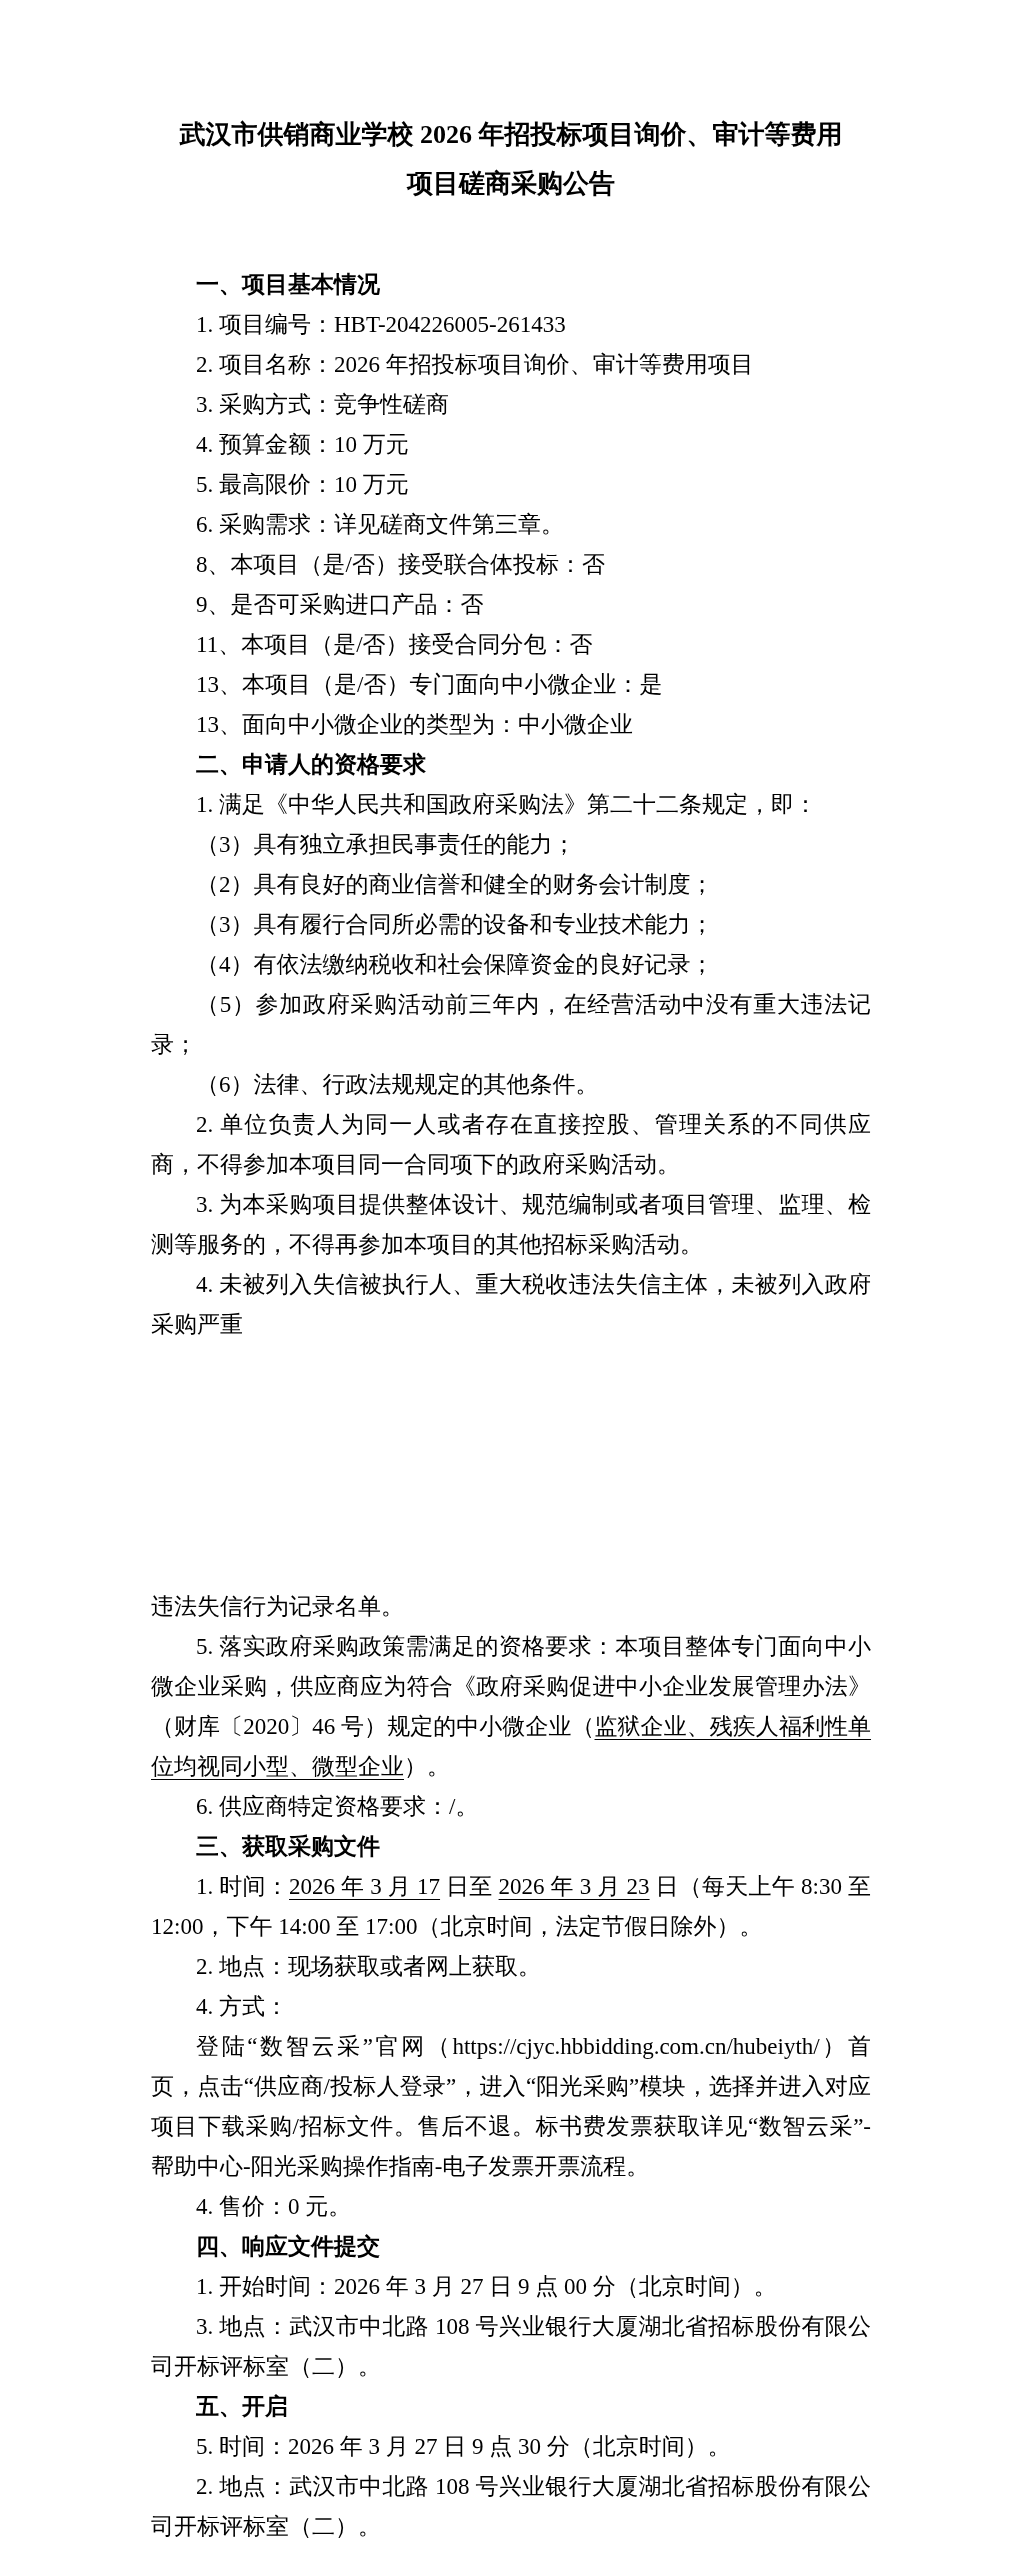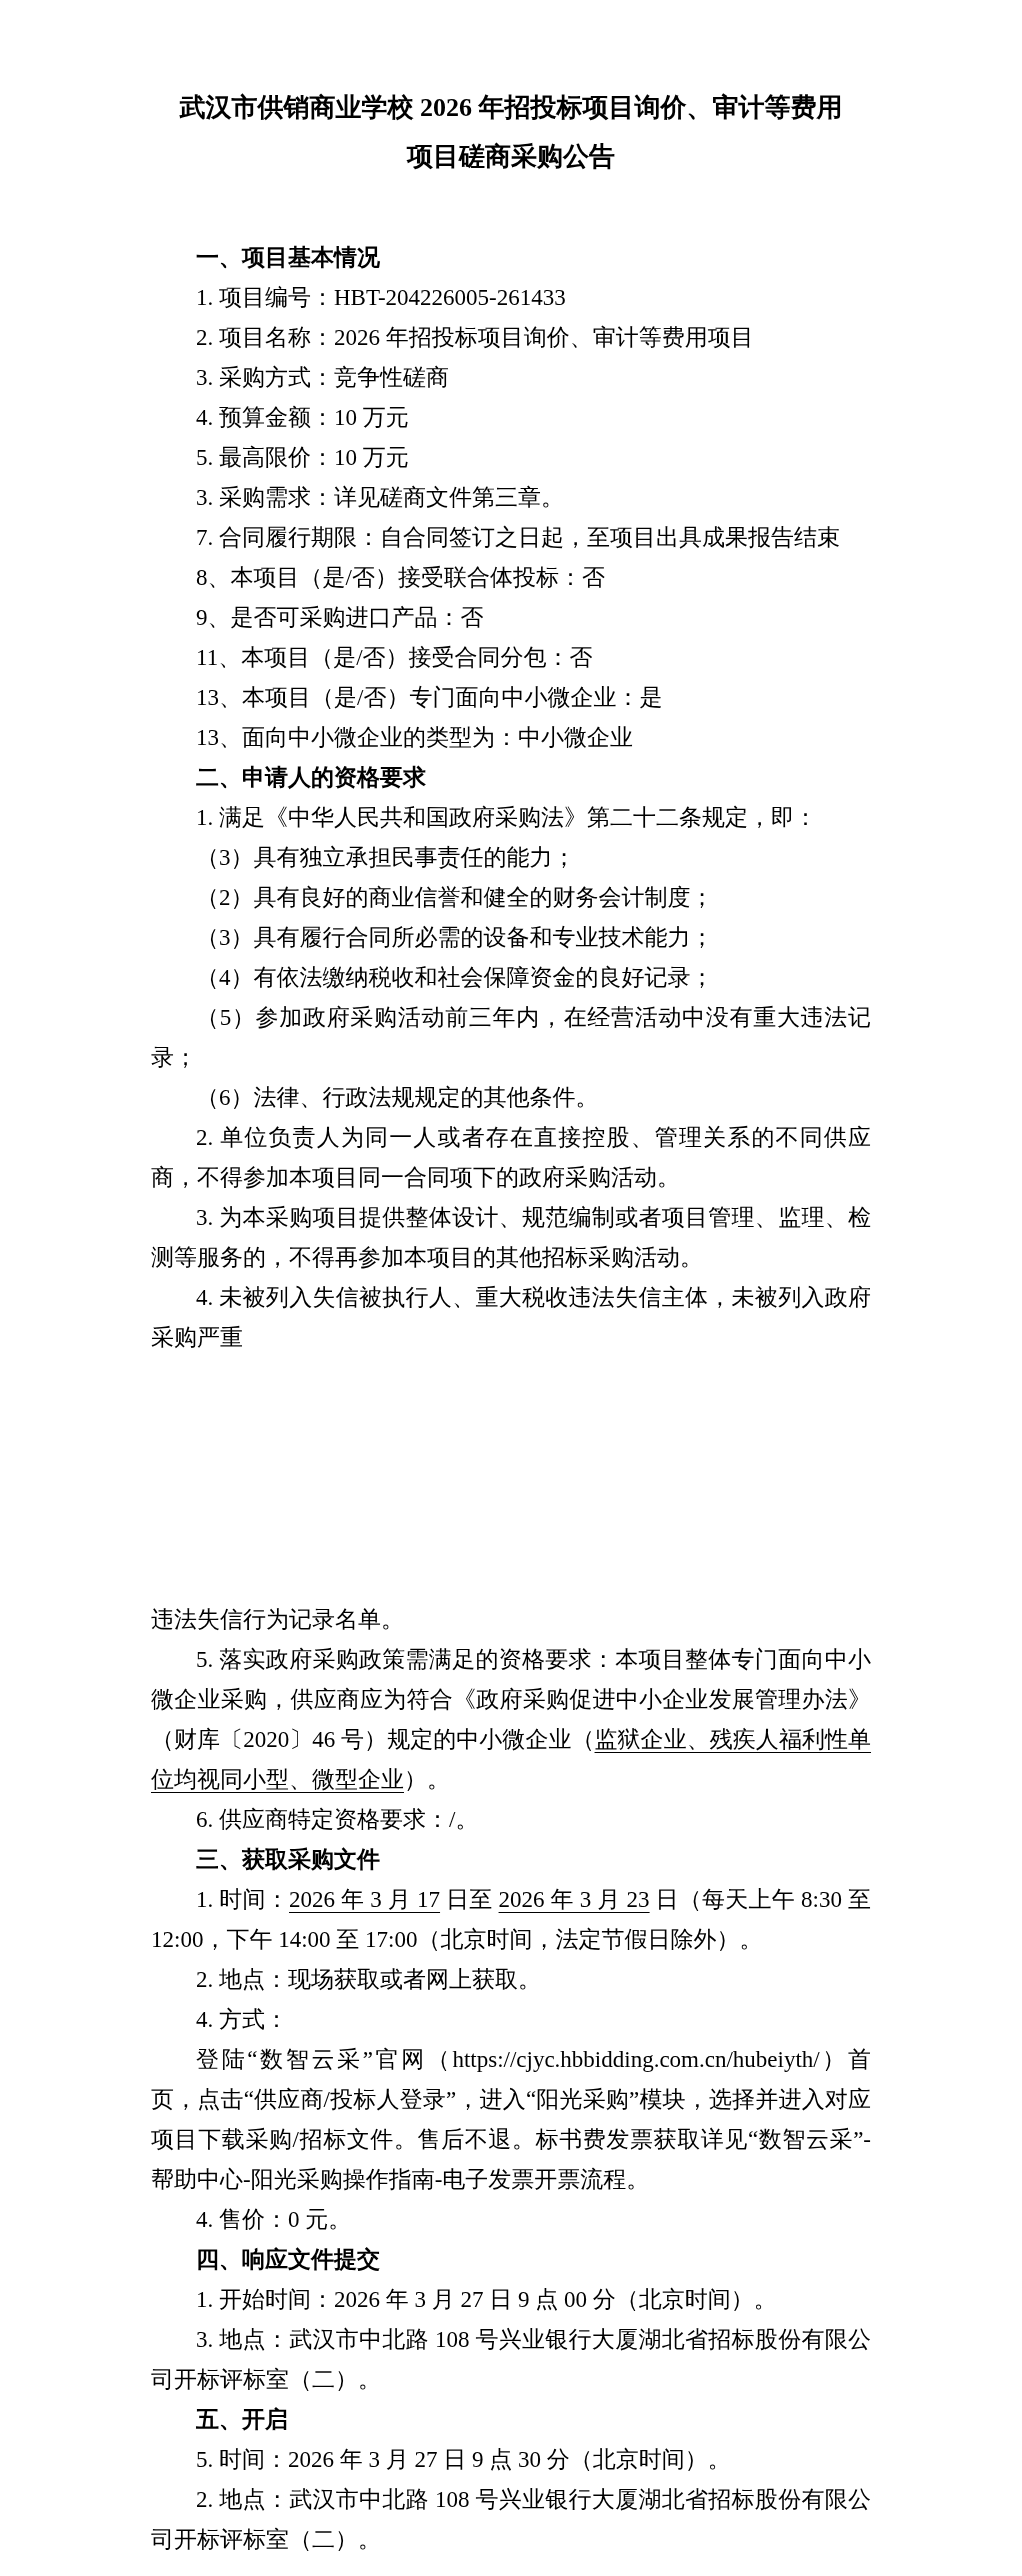--- a/index.html
+++ b/index.html
@@ -7,21 +7,21 @@
   body {
     width: 1022px;
     height: 3884px;
     background: #ffffff;
     color: #000000;
     font-family: "Liberation Serif", "DejaVu Serif", serif;
     overflow: hidden;
   }
   .content { padding: 0 151px; }
   .doc-title {
-    padding-top: 83px;
+    padding-top: 110px;
     margin: 0 0 57px 0;
     text-align: center;
     font-size: 26px;
     font-weight: bold;
     line-height: 49px;
   }
   .doc-title .tline { display: block; }
   .para {
     margin: 0;
     font-size: 23px;
@@ -47,22 +47,21 @@
     <span class="tline">武汉市供销商业学校 2026 年招投标项目询价、审计等费用</span>
     <span class="tline">项目磋商采购公告</span>
   </h1>
 
   <p class="para bold">一、项目基本情况</p>
   <p class="para">1. 项目编号：HBT-204226005-261433</p>
   <p class="para">2. 项目名称：2026 年招投标项目询价、审计等费用项目</p>
   <p class="para">3. 采购方式：竞争性磋商</p>
   <p class="para">4. 预算金额：10 万元</p>
   <p class="para">5. 最高限价：10 万元</p>
-  <p class="para">3. 采购需求：详见磋商文件第三章。</p>
-  <p class="para">7. 合同履行期限：自合同签订之日起，至项目出具成果报告结束</p>
+  <p class="para">6. 采购需求：详见磋商文件第三章。</p>
   <p class="para">8、本项目（是/否）接受联合体投标：否</p>
   <p class="para">9、是否可采购进口产品：否</p>
   <p class="para">11、本项目（是/否）接受合同分包：否</p>
   <p class="para">13、本项目（是/否）专门面向中小微企业：是</p>
   <p class="para">13、面向中小微企业的类型为：中小微企业</p>
 
   <p class="para bold">二、申请人的资格要求</p>
   <p class="para">1. 满足《中华人民共和国政府采购法》第二十二条规定，即：</p>
   <p class="para">（3）具有独立承担民事责任的能力；</p>
   <p class="para">（2）具有良好的商业信誉和健全的财务会计制度；</p>

